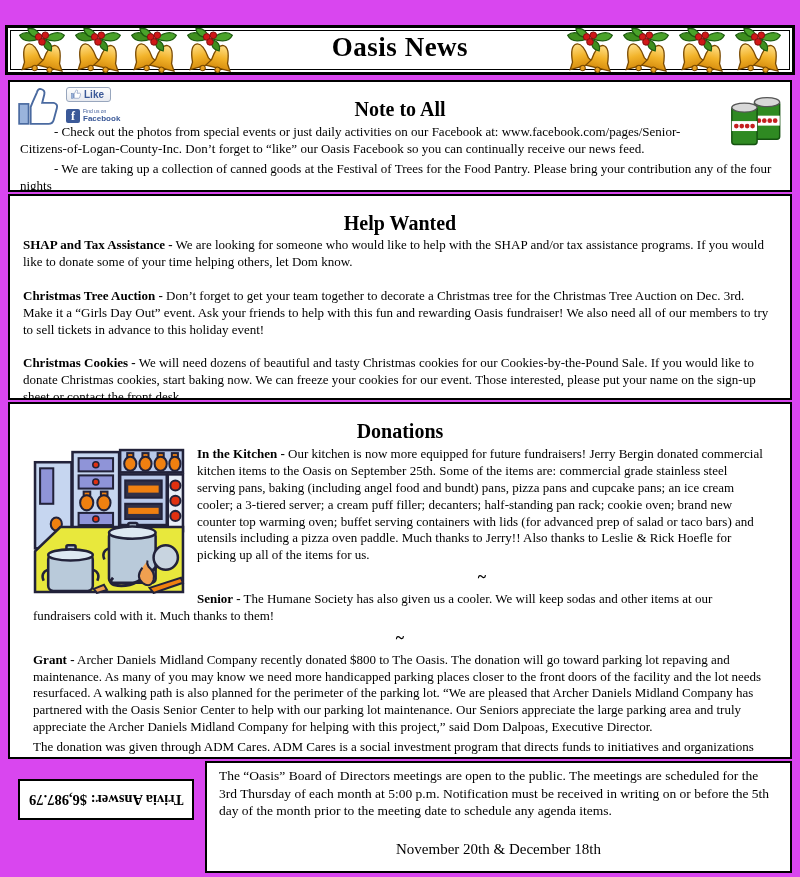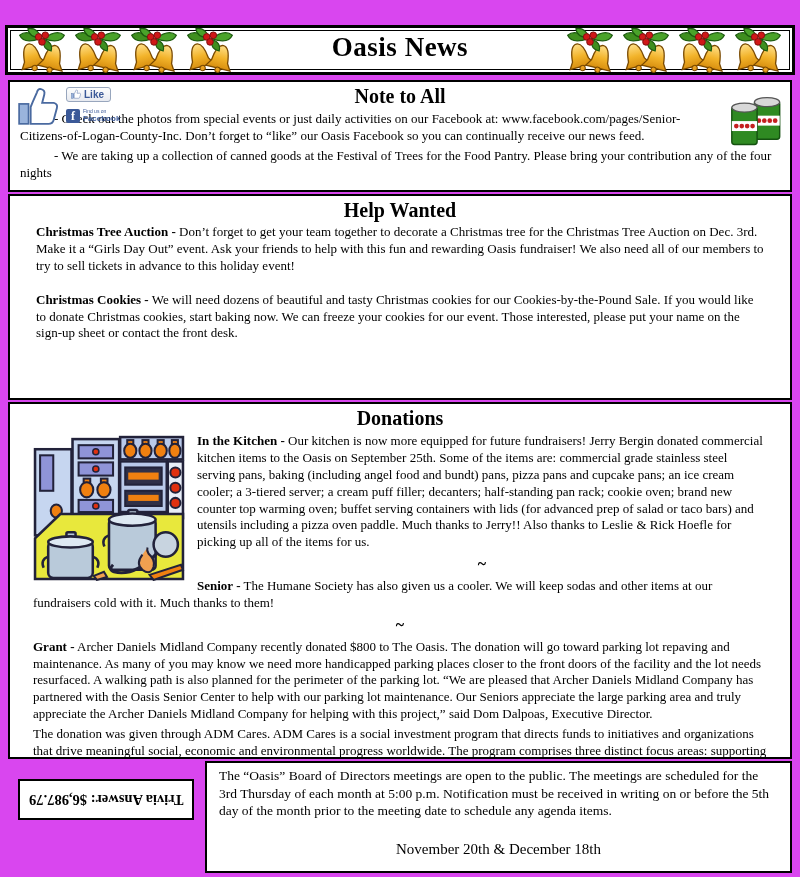--- a/index.html
+++ b/index.html
@@ -11,21 +11,21 @@
   .masthead{left:10px;top:30px;width:780px;height:40px;border:1px solid #000;
             box-shadow:0 0 0 2px #fff, 0 0 0 5px #000;}
   .masthead h1{margin:0;position:absolute;left:0;right:0;top:1px;text-align:center;
                font-size:27px;font-weight:bold;letter-spacing:.5px;}
   .bells{position:absolute;top:-4px;display:flex;gap:2px;}
   .bells-left{left:4px;}
   .bells-right{right:4px;}
   .bell{width:54px;height:48px;}
 
   
-  h2{margin:1px 0 2px 0;text-align:center;font-size:20px;font-weight:bold;}
+  h2{margin:14px 0 2px 0;text-align:center;font-size:20px;font-weight:bold;}
   p{margin:3px 0;font-size:13px;line-height:1.3;}
   .lead{font-weight:bold;}
   .tilde{text-align:center;font-weight:bold;font-size:16px;margin:1px 0;}
   .ind{text-indent:34px;}
 
   
   .note{left:8px;top:80px;width:784px;height:112px;padding:2px 10px;overflow:hidden;}
   .note .pr{padding-right:54px;}
   .fb-cluster{position:absolute;left:6px;top:3px;width:122px;height:46px;}
   .big-thumb{position:absolute;left:0;top:0;width:44px;height:42px;}
@@ -37,21 +37,21 @@
   .fb-badge{position:absolute;left:50px;top:24px;display:flex;align-items:center;gap:3px;}
   .fb-f{display:inline-block;width:14px;height:14px;background:#3b5998;color:#fff;
         border-radius:2px;text-align:center;font-size:12px;line-height:14px;font-weight:bold;
         font-family:"Liberation Serif", serif;}
   .fb-badge-text{display:flex;flex-direction:column;font-family:"Liberation Sans", sans-serif;color:#3b5998;}
   .fb-badge-text .t1{font-size:5px;line-height:5px;}
   .fb-badge-text .t2{font-size:8px;line-height:9px;font-weight:bold;}
   .cans{position:absolute;right:4px;top:13px;width:56px;height:54px;}
 
   
-  .help{left:8px;top:194px;width:784px;height:206px;padding:2px 26px;overflow:hidden;}
+  .help{left:8px;top:194px;width:784px;height:206px;padding:2px 13px;overflow:hidden;}
   .help p{margin:0 0 17px 0;}
   .help p:last-child{margin-bottom:0;}
 
   
   .donations{left:8px;top:402px;width:784px;height:357px;padding:2px 23px;overflow:hidden;}
   .kitchen{float:left;width:152px;height:147px;margin:2px 12px 2px 0;}
 
   
   .trivia{left:18px;top:779px;width:176px;height:41px;display:flex;align-items:center;justify-content:center;}
   .trivia .flip{display:block;transform:rotate(180deg);font-weight:bold;font-size:14.5px;white-space:nowrap;}
@@ -240,20 +240,21 @@
     <svg class="cans" viewBox="0 0 62 58">
         <use href="#cans"></use>
       </svg>
     <h2>Note to All</h2>
     <p class="ind pr">- Check out the photos from special events or just daily activities on our Facebook at:  www.facebook.com/pages/Senior-Citizens-of-Logan-County-Inc.    Don’t forget to “like” our Oasis Facebook so you can continually receive our news feed.</p>
     <p class="ind">- We are taking up a collection of canned goods at the Festival of Trees for the Food Pantry.  Please bring your contribution any of the four nights</p>
   </section>
 
   <section class="box help">
     <h2>Help Wanted</h2>
+    <p><b class="lead">SHAP and Tax Assistance -</b> <span>We are looking for someone who would like to help with the SHAP and/or tax assistance programs.  If you would like to donate some of your time helping others, let Dom know.</span></p>
     <p><b class="lead">Christmas Tree Auction -</b> <span>Don’t forget to get your team together to decorate a Christmas tree for the Christmas Tree Auction on Dec. 3rd.  Make it a “Girls Day Out” event.  Ask your friends to help with this fun and rewarding Oasis fundraiser!  We also need all of our members to try to sell tickets in advance to this holiday event!</span></p>
     <p><b class="lead">Christmas Cookies -</b> <span>We will need dozens of beautiful and tasty Christmas cookies for our Cookies-by-the-Pound Sale.  If you would like to donate Christmas cookies, start baking now.  We can freeze your cookies for our event.  Those interested, please put your name on the sign-up sheet or contact the front desk.</span></p>
   </section>
 
   <section class="box donations">
     <h2>Donations</h2>
     <svg class="kitchen" viewBox="0 0 300 290">
         <use href="#kitchen"></use>
       </svg>
     <p><b class="lead">In the Kitchen -</b> <span>Our kitchen is now more equipped for future fundraisers!  Jerry Bergin donated commercial kitchen items to the Oasis on September 25th.  Some of the items are:  commercial grade stainless steel serving pans, baking (including angel food and bundt) pans, pizza pans and cupcake pans; an ice cream cooler; a 3-tiered server; a cream puff filler; decanters; half-standing pan rack; cookie oven; brand new counter top warming oven; buffet serving containers with lids (for advanced prep of salad or taco bars) and utensils including a pizza oven paddle.  Much thanks to Jerry!!  Also thanks to Leslie &amp; Rick Hoefle for picking up all of the items for us.</span></p>

